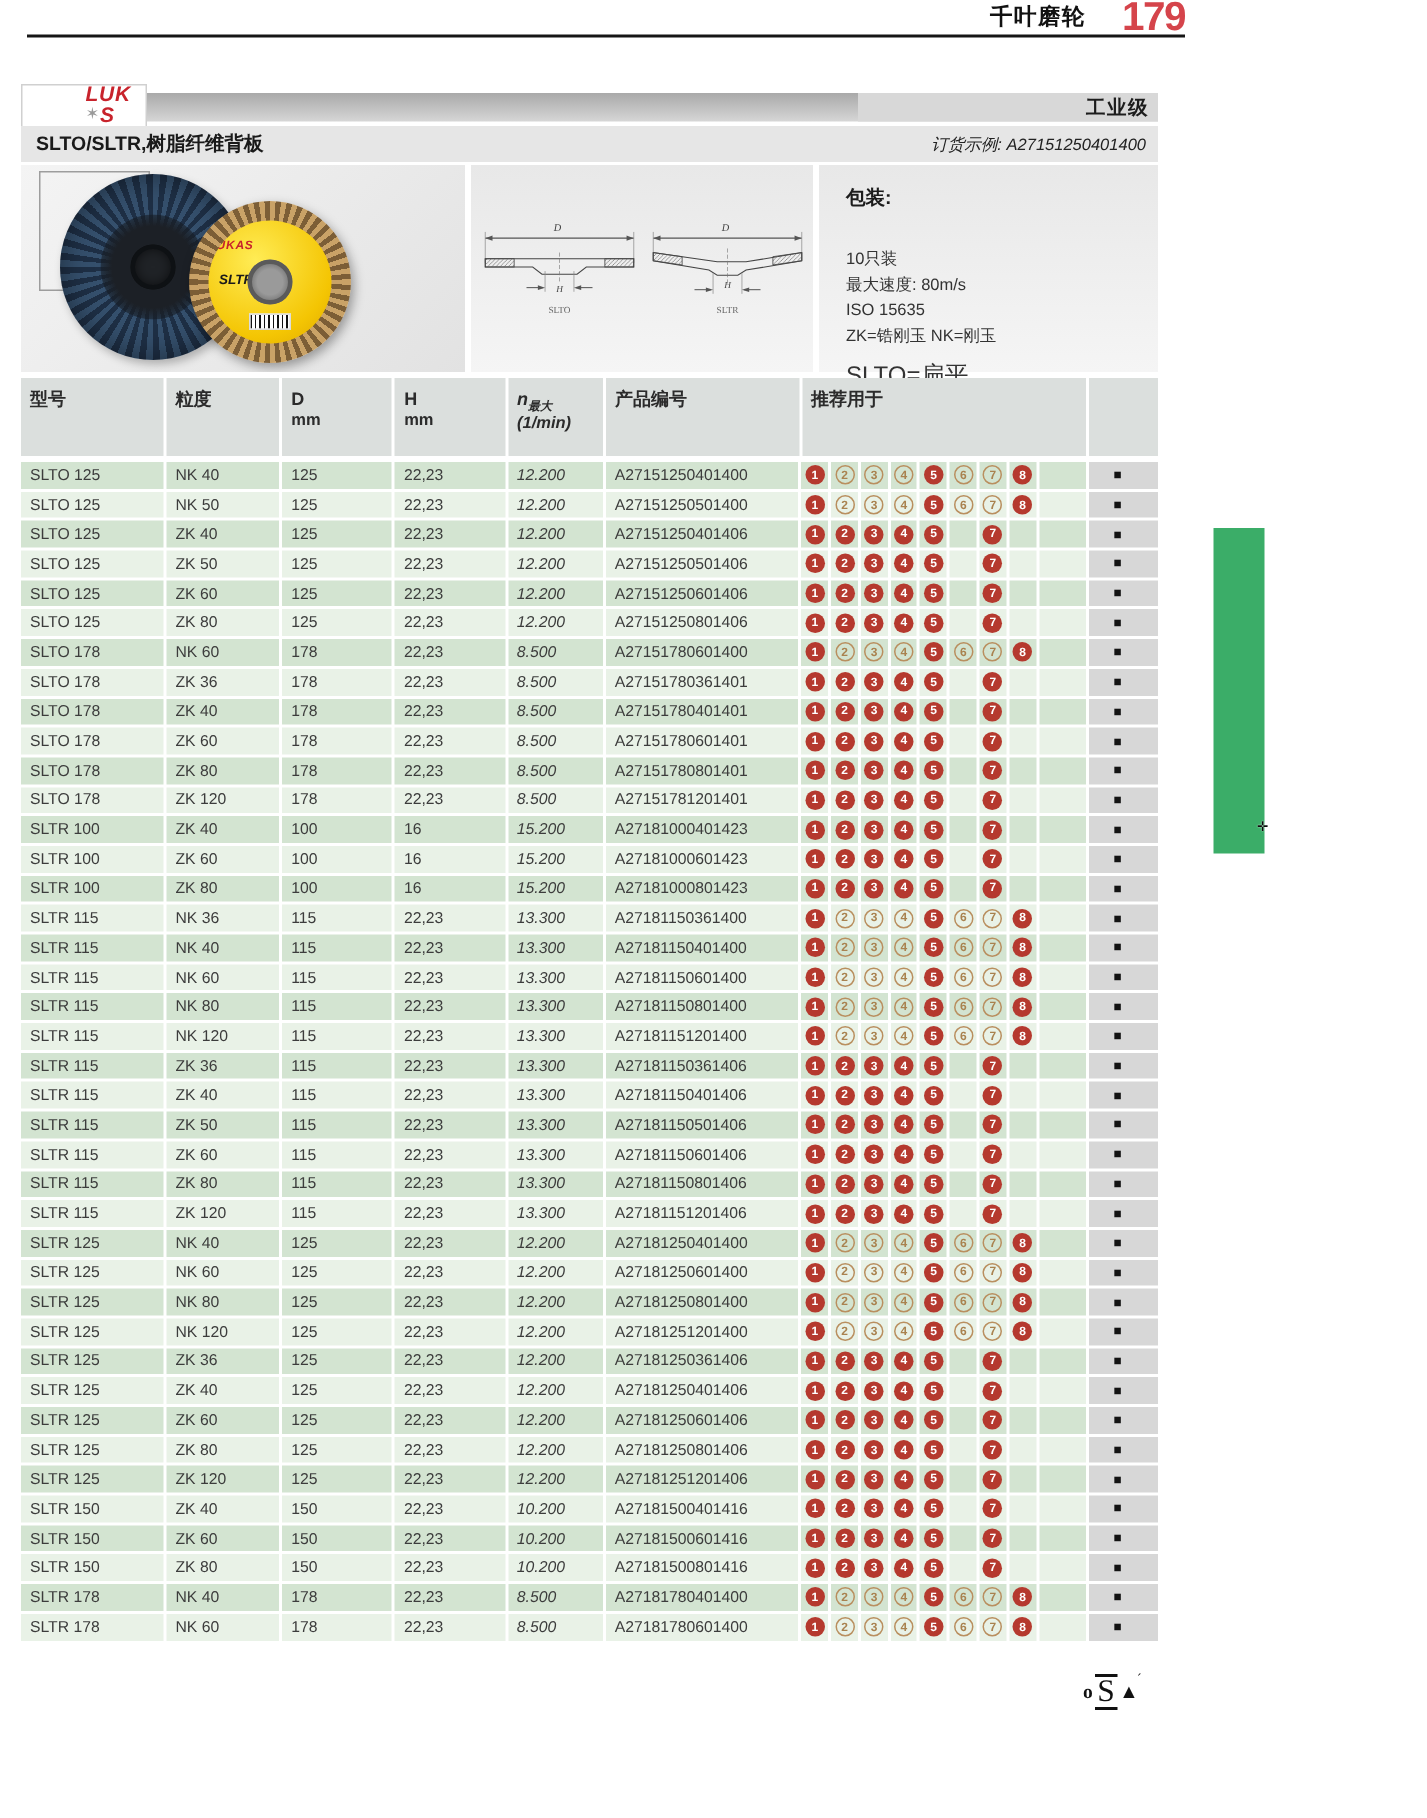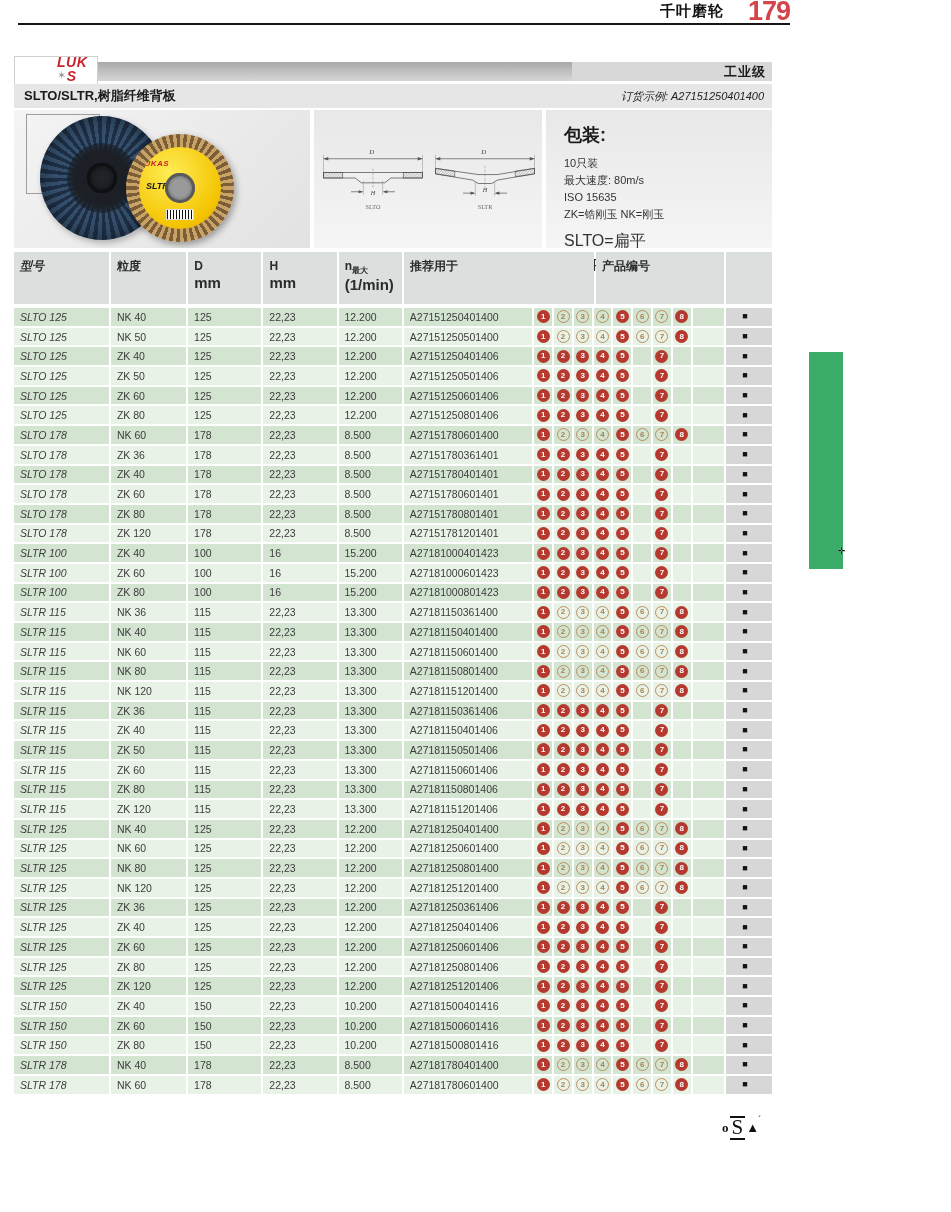--- a/index.html
+++ b/index.html
@@ -45,32 +45,32 @@
   .disc-label { position:absolute; inset:13px; border-radius:50%; background:radial-gradient(circle at 38% 32%,#ffec55,#f4c503 68%,#dda700); overflow:hidden; }
   .mini-brand { position:absolute; top:12px; left:0; right:0; text-align:left; font-size:8px; font-weight:bold; font-style:italic; color:#c8232c; letter-spacing:0.5px; }
   .mini-model { position:absolute; top:34px; left:7px; font-size:9px; font-weight:bold; font-style:italic; color:#1a1a1a; }
   .disc-hole { position:absolute; left:50%; top:50%; width:30px; height:30px; transform:translate(-50%,-50%); border-radius:50%; background:radial-gradient(circle,#9a9a9a 0 40%,#6d6d6d 70%); box-shadow:inset 0 0 0 3px #5a5a5a; }
   .barcode { position:absolute; bottom:9px; left:50%; transform:translateX(-50%); width:28px; height:11px; background:#fff; background-image:repeating-linear-gradient(90deg,#111 0 1px,transparent 1px 3px); border:1px solid #ddd; }
 
   .diag { position:absolute; top:14px; }
   .diag.d1 { left:4px; }
   .diag.d2 { left:116px; }
 
-  .info-title { font-size:18px; font-weight:bold; color:#1c1c1c; margin-bottom:8px; }
+  .info-title { font-size:13px; font-weight:bold; color:#1c1c1c; margin-bottom:24px; }
   .info-line { font-size:11px; color:#333; line-height:1.55; }
   .info-note { font-size:16px; color:#333; line-height:1.55; }
   .info-gap { height:6px; }
 
   
   .tbl { position:absolute; top:252px; left:14px; width:758px; }
   .t-head { display:flex; gap:2px; height:52px; margin-bottom:4px; }
   .hc { background:#dbdfdd; font-size:12px; font-weight:bold; color:#2b2b2b; padding:7px 0 0 6px; line-height:1.25; }
-  .hc .unit { font-size:15px; }
+  .hc .unit { font-size:11px; }
   .hc sub { font-size:8px; }
-  .c-model{width:96px;font-style:italic;} .c-grit{width:76px;} .c-d{width:74px;} .c-h{width:74px;} .c-n{width:64px;} .c-code{width:130px;} .c-reco{width:192px;} .c-end{width:46px;}
+  .c-model{width:96px;} .c-grit{width:76px;} .c-d{width:74px;} .c-h{width:74px;} .c-n{width:64px;font-style:italic;} .c-code{width:130px;} .c-reco{width:192px;} .c-end{width:46px;}
   .c-circ{width:18px;} .c-fill{width:32px;}
 
   .t-row { display:flex; gap:2px; height:17.7px; margin-bottom:2px; }
   .t-row .cell { display:flex; align-items:center; font-size:10.5px; color:#3c3c3c; padding-left:6px; overflow:hidden; white-space:nowrap; }
   .t-row.odd  .cell { background:#d3e4d1; }
   .t-row.even .cell { background:#e9f2e7; }
   .t-row .cell.c-circ { padding-left:0; justify-content:center; }
   .t-row .cell.c-end { background:#d7d7d7 !important; padding-left:16px; }
   .circle { width:13px; height:13px; border-radius:50%; font-size:8px; font-weight:bold; display:flex; align-items:center; justify-content:center; line-height:1; }
   .circle.filled { background:#b5392e; color:#fff; }
@@ -203,22 +203,22 @@
           <div class="unit">mm</div>
         </div>
       <div class="hc c-h">
           <div>H</div>
           <div class="unit">mm</div>
         </div>
       <div class="hc c-n">
           <div><span>n</span><sub>最大</sub></div>
           <div class="unit">(1/min)</div>
         </div>
+      <div class="hc c-code">产品编号</div>
       <div class="hc c-reco">推荐用于</div>
-      <div class="hc c-code">产品编号</div>
       <div class="hc c-end"></div>
     </div>
     <div id="table-body">
         <div class="t-row odd">
           <div class="cell c-model">SLTO 125</div>
           <div class="cell c-grit">NK 40</div>
           <div class="cell c-d">125</div>
           <div class="cell c-h">22,23</div>
           <div class="cell c-n">12.200</div>
           <div class="cell c-code">A27151250401400</div>

